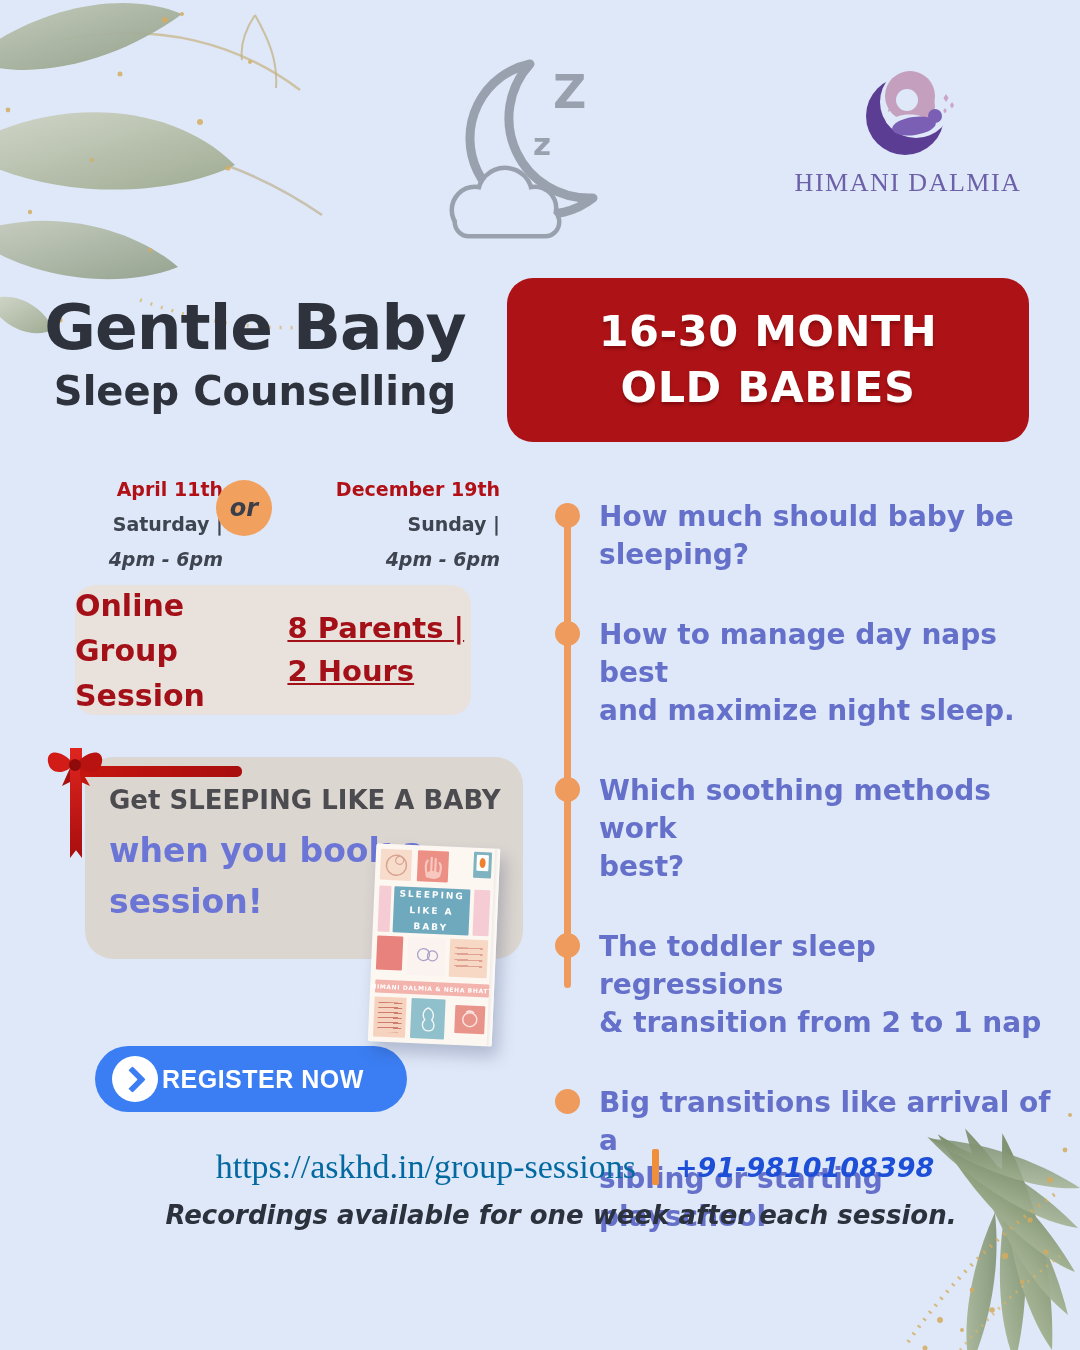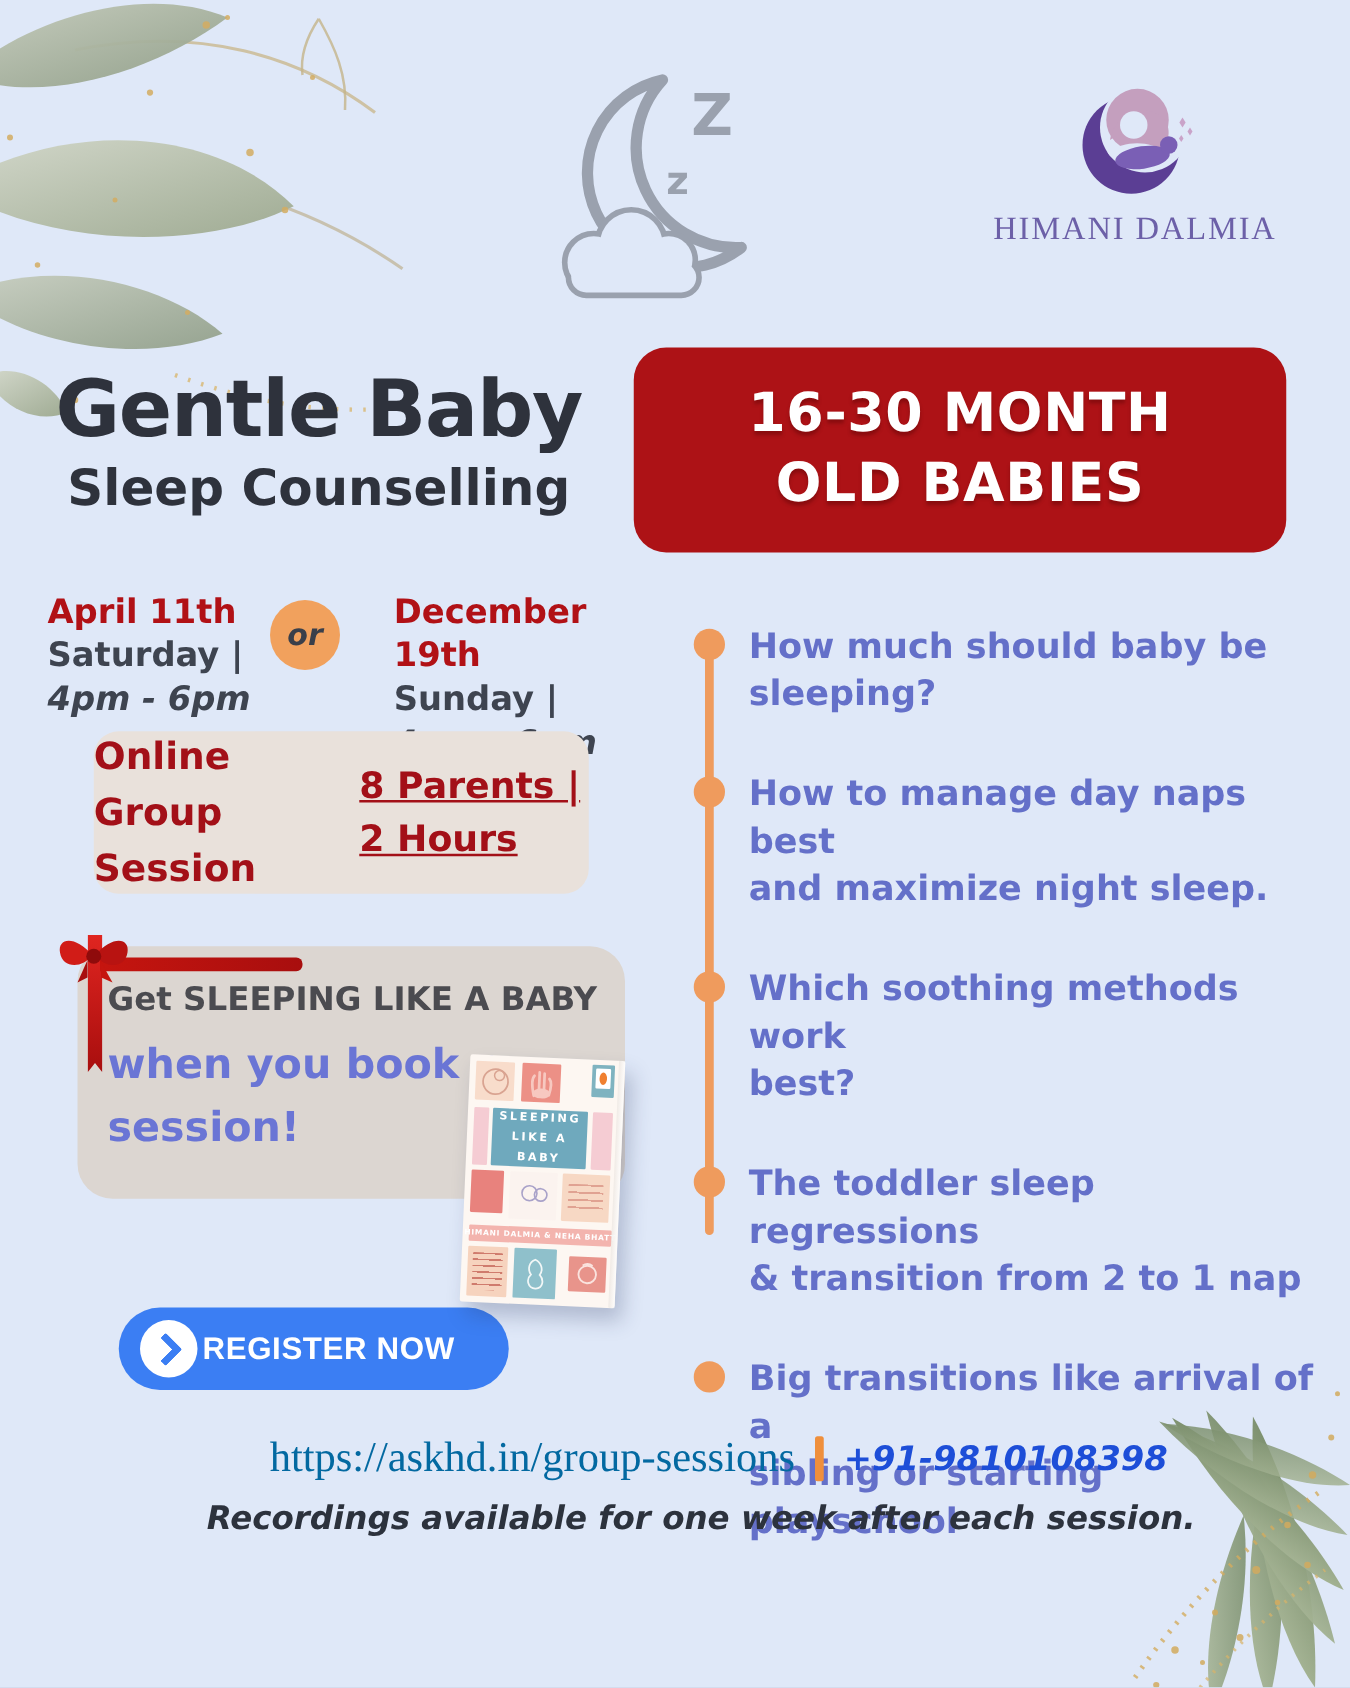--- a/index.html
+++ b/index.html
@@ -25,41 +25,41 @@
 
   
   .age-badge{
     left:507px;top:278px;width:522px;height:164px;background:#ad1216;border-radius:26px;
     display:flex;flex-direction:column;align-items:center;justify-content:center;
     color:#fff;font-size:43px;font-weight:800;letter-spacing:.5px;line-height:1.3;
     text-shadow:0 3px 3px rgba(70,0,0,.35);
   }
 
   
-  .date-col{top:472px;width:185px;font-size:27px;line-height:35px;color:#3e4450;font-weight:700;}
+  .date-col{top:472px;width:185px;font-size:19px;line-height:35px;color:#3e4450;font-weight:700;text-align:right;}
   .date-col .d-date{color:#b11116;font-weight:800;}
   .date-col .d-time{font-style:italic;}
   .or-circle{
     left:216px;top:480px;width:56px;height:56px;border-radius:50%;background:#f1a15d;
     display:flex;align-items:center;justify-content:center;
     font-size:24px;font-weight:800;font-style:italic;color:#3a3f4a;
   }
 
   
   .session-card{
     left:75px;top:585px;width:396px;height:130px;background:#e9e1db;border-radius:20px;
     display:flex;flex-direction:row;align-items:center;justify-content:center;
     color:#a31018;line-height:1.5;
   }
   .session-card .s1{font-size:30px;font-weight:800;}
   .session-card .s2{font-size:29px;font-weight:700;text-decoration:underline;}
 
   
   .offer-card{
-    left:62px;top:757px;width:438px;height:202px;background:#dcd6d1;border-radius:28px;
+    left:85px;top:757px;width:438px;height:202px;background:#dcd6d1;border-radius:28px;
   }
   .offer-text{position:absolute;left:24px;top:28px;}
   .offer-l1{font-size:26px;font-weight:600;color:#4b4b50;white-space:nowrap;}
   .offer-l2{font-size:33px;font-weight:600;color:#6a75d5;line-height:1.55;margin-top:10px;}
   .ribbon-v{
     left:70px;top:748px;width:12px;height:110px;z-index:3;
     background:linear-gradient(180deg,#e02520,#a80e0e);
     clip-path:polygon(0 0,100% 0,100% 100%,50% 93%,0 100%);
   }
   .ribbon-h{

